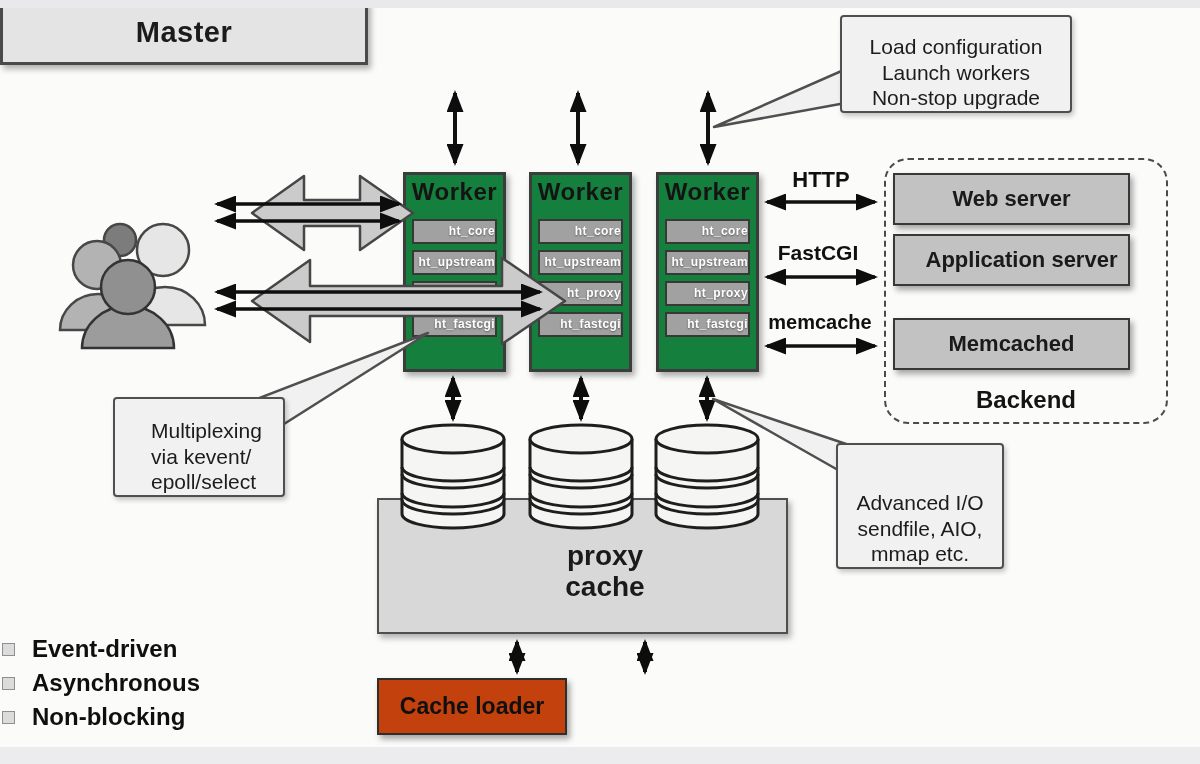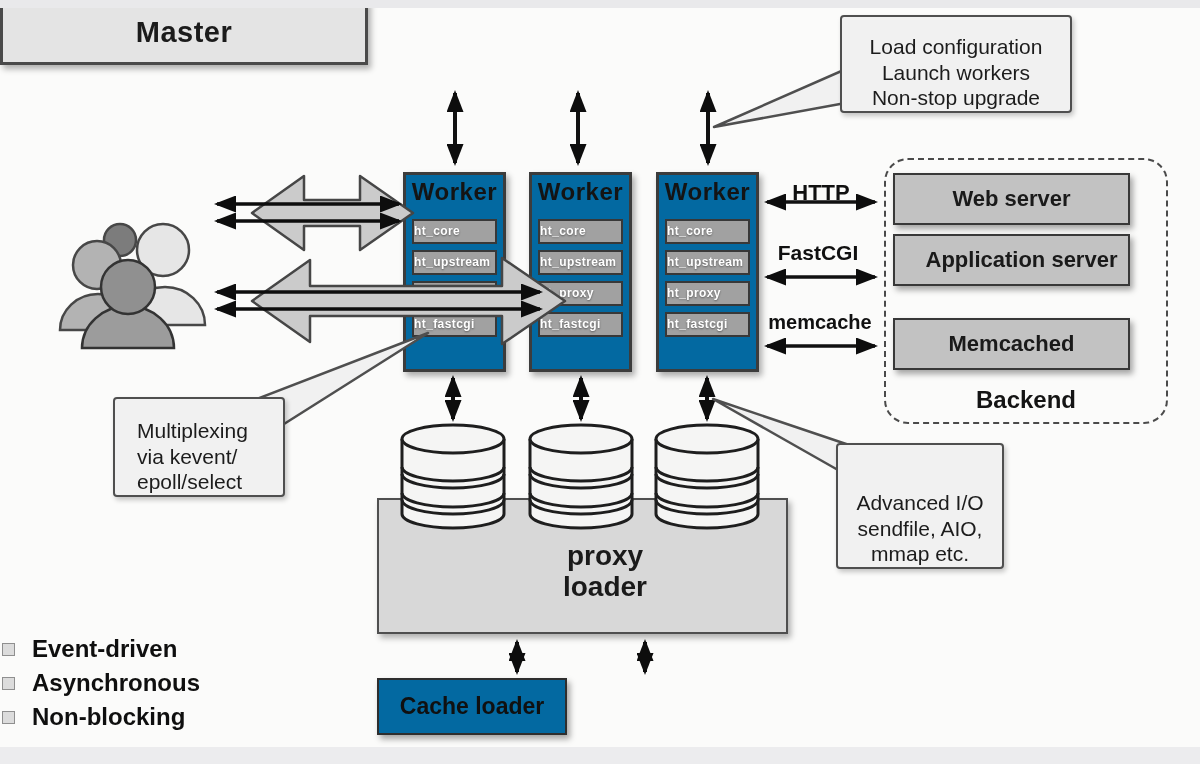--- a/index.html
+++ b/index.html
@@ -19,31 +19,31 @@
   .master{
     left:400px;top:24px;width:362px;height:59px;z-index:3;
     background:#e4e4e4;border:3px solid #4a4a4a;
     box-shadow:3px 4px 6px rgba(0,0,0,.30);
     display:flex;align-items:center;justify-content:center;
     font-size:29px;font-weight:600;color:#1b1b1b;letter-spacing:.5px;
   }
 
   .worker{
     position:absolute;top:172px;width:103px;height:200px;z-index:3;
-    background:#0369a1;border:3px solid #3c3c3c;box-sizing:border-box;
+    background:#15803d;border:3px solid #3c3c3c;box-sizing:border-box;
     box-shadow:3px 4px 6px rgba(0,0,0,.32);
   }
   .worker-title{
     font-size:24px;font-weight:600;color:#141414;text-align:center;
     margin-top:3px;letter-spacing:.5px;
   }
   .module{
     height:25px;margin:6px 6px 2px 6px;box-sizing:border-box;
     background:#a1a1a1;border:2px solid #383838;
-    color:#fff;font-size:12px;font-weight:700;text-align:left;line-height:21px;
+    color:#fff;font-size:12px;font-weight:700;text-align:right;line-height:21px;
     text-shadow:0 1px 2px rgba(0,0,0,.45);letter-spacing:.4px;overflow:hidden;
   }
   .module.first{margin-top:13px;}
 
   .backend{
     left:884px;top:158px;width:284px;height:266px;z-index:3;
     border:2.5px dashed #4a4a4a;border-radius:24px;
   }
   .backend-label{
     position:absolute;left:0;right:0;bottom:8px;text-align:center;
@@ -52,55 +52,55 @@
   .server{
     position:absolute;left:893px;width:237px;height:52px;z-index:3;box-sizing:border-box;
     background:#c2c2c2;border:2.5px solid #383838;box-shadow:3px 4px 6px rgba(0,0,0,.35);
     display:flex;align-items:center;justify-content:center;
     font-size:22px;font-weight:600;color:#1a1a1a;
   }
   .server.web{top:173px;} .server.app{top:234px;padding-left:20px;} .server.mem{top:318px;}
 
   .proto{position:absolute;width:116px;text-align:center;z-index:3;
     font-weight:700;color:#101010;}
-  .proto.http{left:763px;top:180px;font-size:22px;}
+  .proto.http{left:763px;top:167px;font-size:22px;}
   .proto.fastcgi{left:760px;top:241px;font-size:21px;}
   .proto.memcache{left:762px;top:311px;font-size:20px;}
 
   .client-proto{
     position:absolute;left:205px;top:141px;z-index:3;
     font-size:24px;font-weight:700;color:#101010;letter-spacing:.3px;
   }
 
   .proxy-cache{
     left:377px;top:498px;width:411px;height:136px;z-index:1;
     background:#d8d8d8;border:2px solid #4f4f4f;
     box-shadow:3px 4px 6px rgba(0,0,0,.30);text-align:center;padding-left:45px;
   }
   .proxy-cache .t{font-size:28px;font-weight:600;line-height:1.12;color:#1a1a1a;}
   .proxy-cache .t.l1{margin-top:40px;}
 
   .cacheb{
     position:absolute;top:678px;width:190px;height:57px;z-index:3;box-sizing:border-box;
-    background:#0369a1;border:2.5px solid #2e2e2e;box-shadow:3px 4px 6px rgba(0,0,0,.35);
+    background:#c2410c;border:2.5px solid #2e2e2e;box-shadow:3px 4px 6px rgba(0,0,0,.35);
     display:flex;align-items:center;justify-content:center;
     font-size:23px;font-weight:600;color:#101010;
   }
   .cacheb.loader{left:377px;} .cacheb.manager{left:597px;}
 
   .callout{
     position:absolute;z-index:5;box-sizing:border-box;
     background:#f1f1f1;border:2.5px solid #4f4f4f;border-radius:4px;
     box-shadow:2px 3px 5px rgba(0,0,0,.22);
     display:flex;flex-direction:column;align-items:center;justify-content:flex-end;
     font-size:21px;font-weight:500;color:#1c1c1c;line-height:1.22;text-align:center;
   }
   .callout.c-master{left:840px;top:15px;width:232px;height:98px;}
   .callout.c-multiplex{left:113px;top:397px;width:172px;height:100px;
-    align-items:flex-start;text-align:left;padding-left:22px;}
+    align-items:flex-start;text-align:left;padding-left:36px;}
   .callout.c-io{left:836px;top:443px;width:168px;height:126px;}
 
   .feature{position:absolute;left:0;height:30px;z-index:3;display:flex;align-items:center;}
   .feature.f1{top:634px;} .feature.f2{top:668px;} .feature.f3{top:702px;}
   .feature .sq{width:13px;height:13px;background:#dcdcdc;border:1.5px solid #8f8f8f;
     margin-left:2px;margin-right:17px;box-sizing:border-box;}
   .feature .txt{font-size:24px;font-weight:600;color:#0f0f0f;}
 </style>
 </head>
 <body>
@@ -163,21 +163,21 @@
         <path d="M656,467 A51,14 0 0 0 758,467" fill="none"></path>
         <path d="M656,474 A51,14 0 0 0 758,474" fill="none"></path>
         <path d="M656,493 A51,14 0 0 0 758,493" fill="none"></path>
         <path d="M656,500 A51,14 0 0 0 758,500" fill="none"></path>
       </g>
     </g>
   </svg>
 
   <div class="box proxy-cache">
     <div class="t l1">proxy</div>
-    <div class="t">loader</div>
+    <div class="t">cache</div>
   </div>
 
   <div class="master">
     <span>Master</span>
   </div>
 
   <div class="worker" style="left:403px">
     <div class="worker-title">Worker</div>
     <div class="module first">ht_core</div>
     <div class="module">ht_upstream</div>

